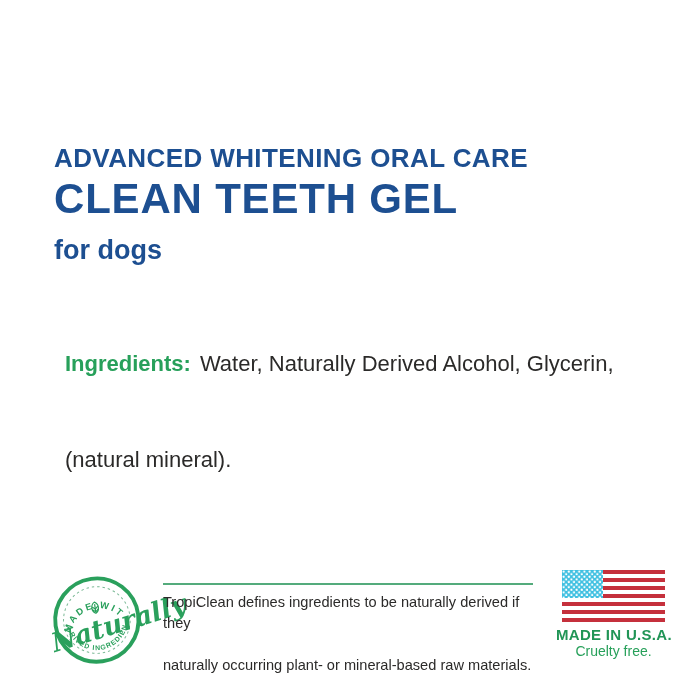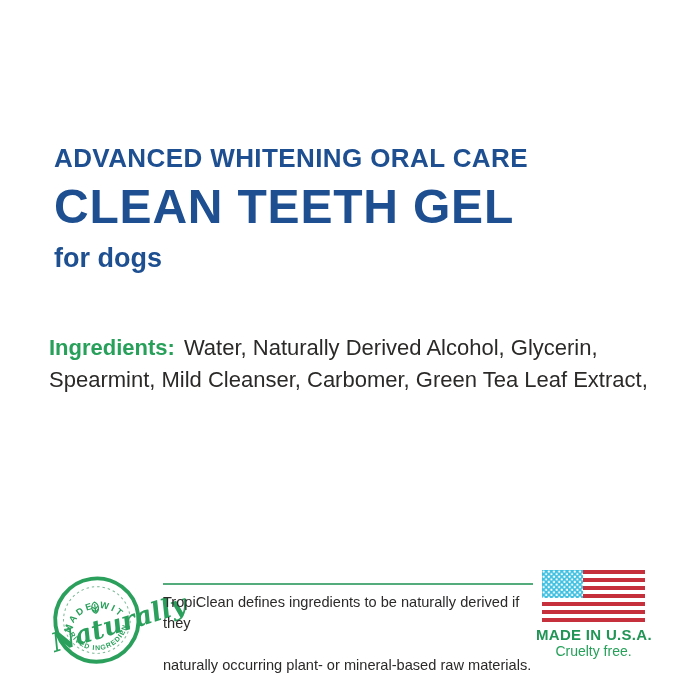--- a/index.html
+++ b/index.html
@@ -3,54 +3,54 @@
 <meta charset="utf-8">
 <style>
   html,body{margin:0;padding:0;background:#ffffff;}
   .canvas{
     position:relative;width:700px;height:700px;background:#ffffff;overflow:hidden;
     font-family:"Liberation Sans", sans-serif;
   }
   
   .title-block{position:absolute;left:54px;top:143px;}
   .t1{font-size:26px;font-weight:700;color:#1d4f91;letter-spacing:0.4px;line-height:31px;}
-  .t2{font-size:48px;font-weight:900;color:#1d4f91;letter-spacing:0.8px;line-height:46px;margin-top:10px;}
+  .t2{font-size:42px;font-weight:900;color:#1d4f91;letter-spacing:0.8px;line-height:46px;margin-top:2px;}
   .t3{font-size:27px;font-weight:700;color:#1d4f91;line-height:32px;margin-top:12px;}
   
   .ingredients{
-    position:absolute;left:49px;top:332px;width:620px;margin:0;
+    position:absolute;left:49px;top:332px;width:620px;margin:16px;
     font-size:22px;line-height:32px;color:#2b2a29;font-weight:400;
   }
   .ing-label{color:#27a05a;font-weight:700;margin-right:9px;}
   
   .badge-svg{position:absolute;left:48px;top:574px;overflow:visible;}
   .derivation{position:absolute;left:163px;top:578px;width:372px;}
   .derivation .headline{font-size:17.5px;font-weight:700;color:#27a05a;line-height:20px;}
   .divider{height:2px;background:#54ab7c;width:370px;margin-top:5px;}
   .fine{margin:7px 0 0 0;font-size:14.6px;line-height:21px;color:#2b2a29;font-weight:400;}
-  .origin{position:absolute;left:536px;top:570px;width:115px;text-align:center;}
+  .origin{position:absolute;left:556px;top:570px;width:115px;text-align:center;}
   .flag-svg{display:block;margin:0 auto;}
   .made-in{font-size:15px;font-weight:800;color:#219556;letter-spacing:0.3px;margin-top:4px;white-space:nowrap;}
   .cruelty{font-size:14px;font-weight:500;color:#27a05a;margin-top:0;white-space:nowrap;}
   
   .arc-text{font-family:"Liberation Sans", sans-serif;font-weight:700;fill:#2aa05c;}
   .script-text{font-family:"DejaVu Serif", serif;font-style:italic;font-weight:700;fill:#2aa05c;}
 </style>
 </head>
 <body>
 
 <div class="canvas">
 
   <header class="title-block">
     <div class="t1">ADVANCED WHITENING ORAL CARE</div>
     <div class="t2">CLEAN TEETH GEL</div>
     <div class="t3">for dogs</div>
   </header>
 
-  <p class="ingredients"><span class="ing-label">Ingredients:</span><span>Water, Naturally Derived Alcohol, Glycerin,</span><br><span>Spearmint, Mild Cleanser, Carbomer, Green Tea Leaf Extract,</span><br><br></p>
+  <p class="ingredients"><span class="ing-label">Ingredients:</span><span>Water, Naturally Derived Alcohol, Glycerin,</span><br><br><br><span>(natural mineral).</span></p>
 
   <svg class="badge-svg" width="98" height="98" viewBox="0 0 100 100" xmlns="http://www.w3.org/2000/svg">
     <g transform="rotate(-8 50 48)">
       <circle cx="50" cy="47" r="42.5" fill="none" stroke="#2aa05c" stroke-width="4"></circle>
       <circle cx="50" cy="47" r="34" fill="none" stroke="#79b894" stroke-width="1" stroke-dasharray="2.5,3"></circle>
       <defs>
         <path id="arcTop" d="M 23,52 A 30,30 0 0 1 77,52"></path>
         <path id="arcBottom" d="M 20.5,58 A 32,32 0 0 0 79.5,58"></path>
       </defs>
       <text class="arc-text" font-size="9.5" letter-spacing="2.4">

